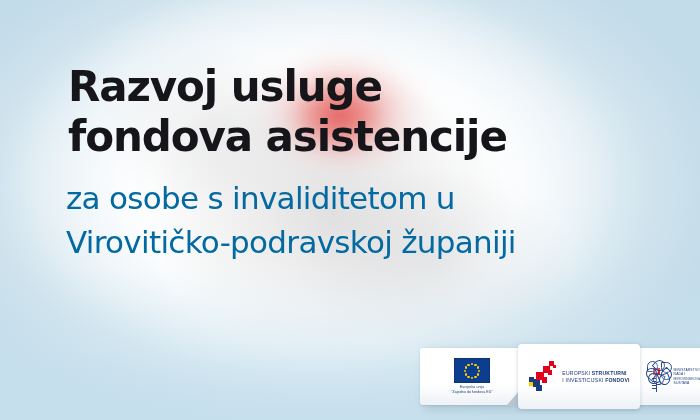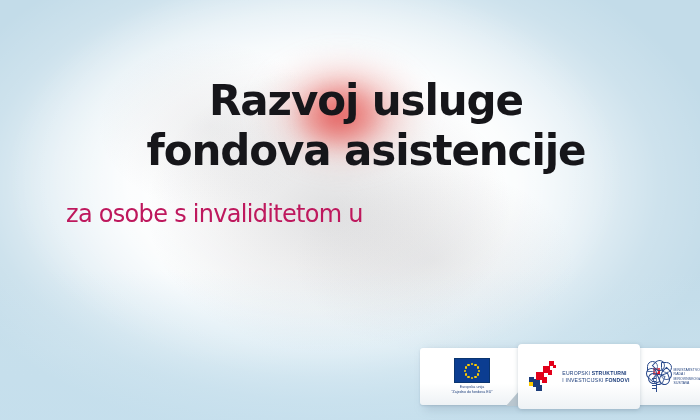--- a/index.html
+++ b/index.html
@@ -109,33 +109,32 @@
     top: 60px;
     width: 600px;
   }
   .headline {
     font-family: "DejaVu Sans", sans-serif;
     font-weight: bold;
     font-size: 42px;
     line-height: 50px;
     letter-spacing: -1.1px;
     color: #16161a;
-    margin: 16px;
+    margin: 2px;
     white-space: nowrap;
-    text-align: center;
   }
   .headline .hl-line { display: block; }
 
   .subhead {
     font-family: "DejaVu Sans", sans-serif;
     font-weight: normal;
-    font-size: 24px;
+    font-size: 31px;
     line-height: 44px;
     letter-spacing: -0.7px;
-    color: #be185d;
+    color: #0369a1;
     margin: 14px 0 0 0;
     white-space: nowrap;
   }
   .subhead .sh-line { display: block; }
 
   
   .logo-ribbon {
     position: absolute;
     left: 420px;
     top: 344px;
@@ -330,20 +329,21 @@
   <div class="bg-red-blob-2"></div>
   <div class="bg-bottom-wash"></div>
 
   <div class="text-block">
     <h1 class="headline">
       <span class="hl-line">Razvoj usluge</span>
       <span class="hl-line">fondova asistencije</span>
     </h1>
     <p class="subhead">
       <span class="sh-line">za osobe s invaliditetom u</span>
+      <span class="sh-line">Virovitičko-podravskoj županiji</span>
     </p>
   </div>
 
   <div class="logo-ribbon">
     <div class="ribbon-shadow"></div>
     <div class="fold fold-l"></div>
     <div class="fold fold-r"></div>
 
     <div class="ribbon-panel panel-left">
       <div class="panel-inner">

